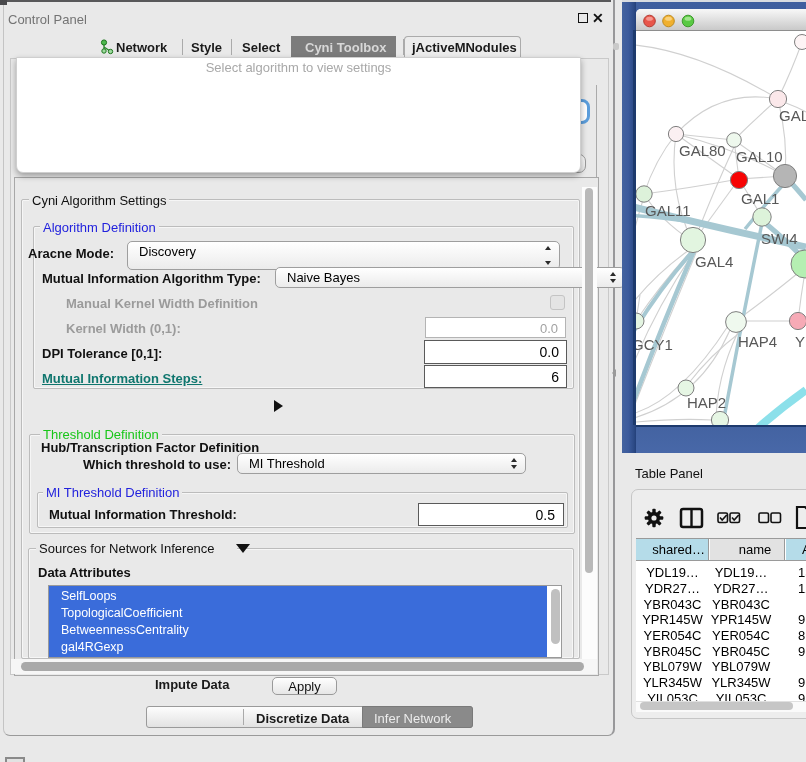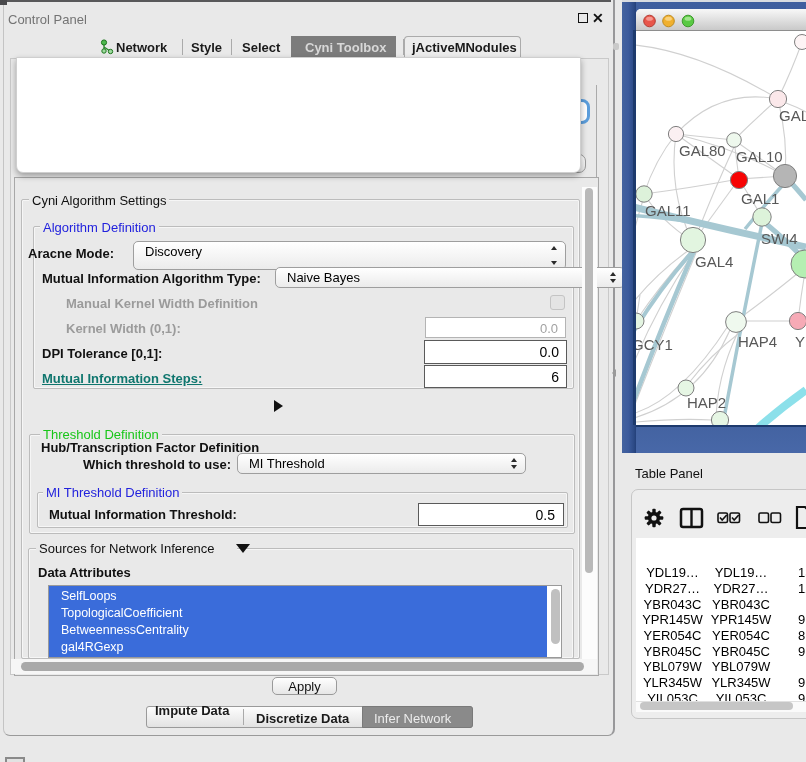--- a/index.html
+++ b/index.html
@@ -63,21 +63,21 @@
 
 <div id="settings">
 
   <div class="abs" style="left:21px; top:199px; width:559px; height:460px; border:1px solid #bcbcbc; border-radius:2px; box-shadow:inset 0 0 0 1px #f6f6f6;"></div>
   <div class="abs f13" style="left:29px; top:193px; background:#e9e9e9; padding:0 3px; color:#111;">Cyni Algorithm Settings</div>
 
   <div class="abs" style="left:33px; top:226px; width:541px; height:163px; border:1px solid #bcbcbc; border-radius:2px; box-shadow:inset 0 0 0 1px #f6f6f6;"></div>
   <div class="abs f13" style="left:40px; top:220px; background:#e9e9e9; padding:0 3px; color:#2222dd;">Algorithm Definition</div>
 
   <div class="abs f13 b" style="left:28px; top:246px; color:#111;">Aracne Mode:</div>
-  <div class="combo abs" style="left:133px; top:241px; width:433px; height:29px;padding-left:24px;">
+  <div class="combo abs" style="left:127px; top:241px; width:433px; height:29px;padding-left:24px;">
       <span>Discovery</span>
       <i></i>
       <u></u>
     </div>
 
   <div class="abs f13 b" style="left:42px; top:271px; color:#111;">Mutual Information Algorithm Type:</div>
   <div class="combo abs" style="left:275px; top:267px; width:350px; height:21px;">
       <span>Naive Bayes</span>
       <i></i>
       <u></u>
@@ -129,33 +129,34 @@
 
   <div class="abs" style="left:11px; top:659px; width:586px; height:15px; background:#f6f6f6;"></div>
   <div class="abs" style="left:21px; top:662px; width:563px; height:9px; background:#a9a9a9; border-radius:5px;"></div>
 </div>
 
 <div class="abs" style="left:272px; top:677px; width:65px; height:18px; background:linear-gradient(#fefefe,#e6e6e6); border:1px solid #9a9a9a; border-radius:5px; text-align:center; font-size:13px; color:#111; padding-top:1px;">Apply</div>
 
 <div id="bottabs">
   <div class="abs" style="left:146px; top:706px; width:327px; height:22px; background:linear-gradient(#fdfdfd,#e2e2e2); border:1px solid #9a9a9a; border-radius:3px;"></div>
   <div class="abs" style="left:362px; top:706px; width:111px; height:22px; background:#8a8a8a; border:1px solid #7a7a7a; border-radius:0 3px 3px 0;"></div>
-  <div class="abs f13 b" style="left:155px; top:703px; color:#1a1a1a;">Impute Data</div>
+  <div class="abs f13 b" style="left:155px; top:677px; color:#1a1a1a;">Impute Data</div>
   <div class="abs f13 b" style="left:256px; top:711px; color:#1a1a1a;">Discretize Data</div>
   <div class="abs f13" style="left:374px; top:711px; color:#ececec;">Infer Network</div>
   <div class="abs" style="left:243px; top:709px; width:1px; height:16px; background:#aaa;"></div>
 </div>
 
 <div class="abs" style="left:5px; top:757px; width:20px; height:10px; border:2px solid #8a8a8a; background:#e2e2e2;"></div>
 
 <div class="abs" style="left:613px; top:43px; width:6px; height:7px; background:#c9c9c9; border-radius:2px;"></div>
 
 <div class="abs" style="left:612px; top:369px; width:0; height:0; border-right:4px solid #9a9a9a; border-top:4px solid transparent; border-bottom:4px solid transparent;"></div>
 
 <div class="abs" id="dropdown" style="left:16px; top:57px; width:565px; height:116px; background:#fff; border:1px solid #cfcfcf; border-radius:0 0 7px 7px; box-shadow:0 3px 6px rgba(0,0,0,0.33);">
+  <div class="abs" style="left:0; top:2px; width:100%; text-align:center; font-size:13px; color:#a8a8a8;">Select algorithm to view settings</div>
 </div>
 
 <div class="abs" style="left:622px; top:0; width:184px; height:2px; background:#d9dce1;"></div>
 <div class="abs" style="left:622px; top:2px; width:184px; height:451px; background:linear-gradient(#3f5f9f,#33508c 60%, #3a5894 82%, #4868a8);"></div>
 <div class="abs" style="left:622px; top:2px; width:14px; height:451px; background:linear-gradient(90deg,#44639f,#3c5b9d 45%,#2c4a86 85%,#23407a);"></div>
 <div class="abs" style="left:633px; top:30px; width:3px; height:395px; background:#1d3a6d;"></div>
 <div class="abs" style="left:636px; top:425px; width:170px; height:2px; background:#1d3a6d;"></div>
 
 <div class="abs" style="left:636px; top:9px; width:170px; height:416px; background:#fff; border-radius:5px 0 0 0;"></div>
 <div class="abs" style="left:636px; top:9px; width:170px; height:22px; background:linear-gradient(#f8f8f8,#c9c9c9); border-radius:5px 0 0 0; border-bottom:1px solid #8e8e8e;"></div>
@@ -284,20 +285,25 @@
     <path d="M92,12.5 l2.2,2.5 l4.5,-5"></path>
     <rect x="119" y="8" width="9.5" height="9.5" rx="1.5"></rect>
     <rect x="131" y="8" width="9.5" height="9.5" rx="1.5"></rect>
   </g>
 
   <path d="M157,2 h8 l5,5 v16 h-13 z" fill="none" stroke="#111" stroke-width="2.2"></path>
 </svg>
 
 <div class="abs" style="left:636px; top:538px; width:170px; height:174px; background:#fff; overflow:hidden;">
 
+  <div class="abs" style="left:0; top:0; width:170px; height:23px; border-top:1px solid #9a9a9a; border-bottom:1px solid #9a9a9a;">
+    <div class="abs" style="left:0; top:0; width:73px; height:21px; background:#b5dce9; border-right:1px solid #9a9a9a; text-align:right; font-size:13px; padding:3px 3px 0 0;">shared…</div>
+    <div class="abs" style="left:74px; top:0; width:75px; height:21px; background:#e2e2e2; border-right:1px solid #9a9a9a; text-align:center; font-size:13px; padding:3px 0 0 16px;">name</div>
+    <div class="abs" style="left:150px; top:0; width:20px; height:21px; background:#b5dce9; font-size:13px; padding:3px 0 0 16px;">A</div>
+  </div>
 
   <div class="abs" style="left:0; top:27px; width:170px; font-size:13px; color:#000;">
     <div class="tr">
         <span class="c1">YDL19…</span>
         <span class="c2">YDL19…</span>
         <span class="c3">13</span>
       </div>
     <div class="tr">
         <span class="c1">YDR27…</span>
         <span class="c2">YDR27…</span>

